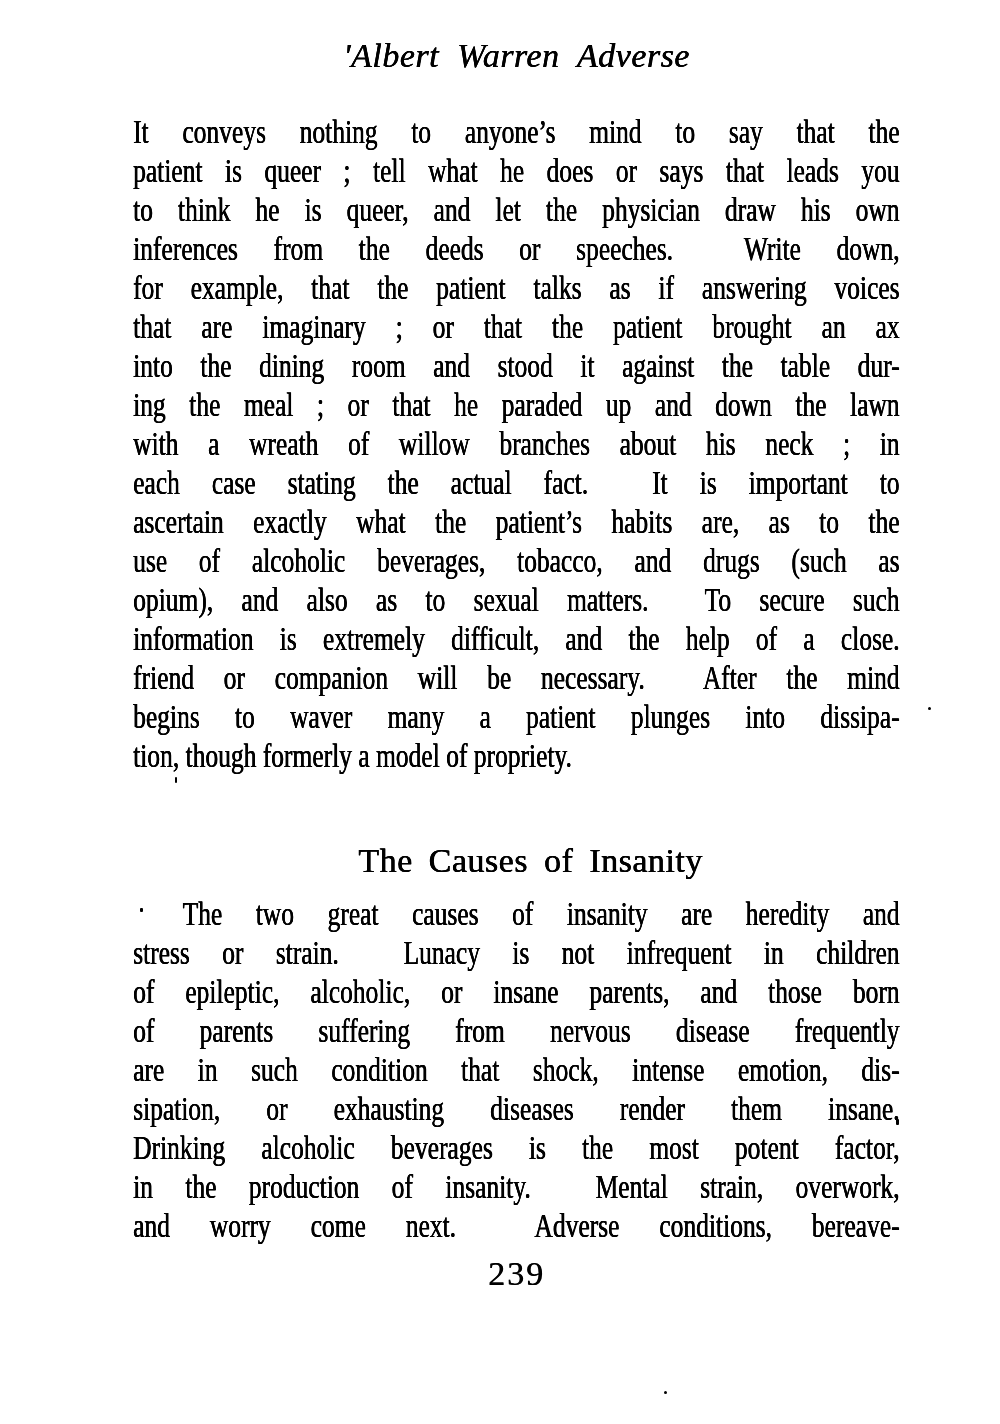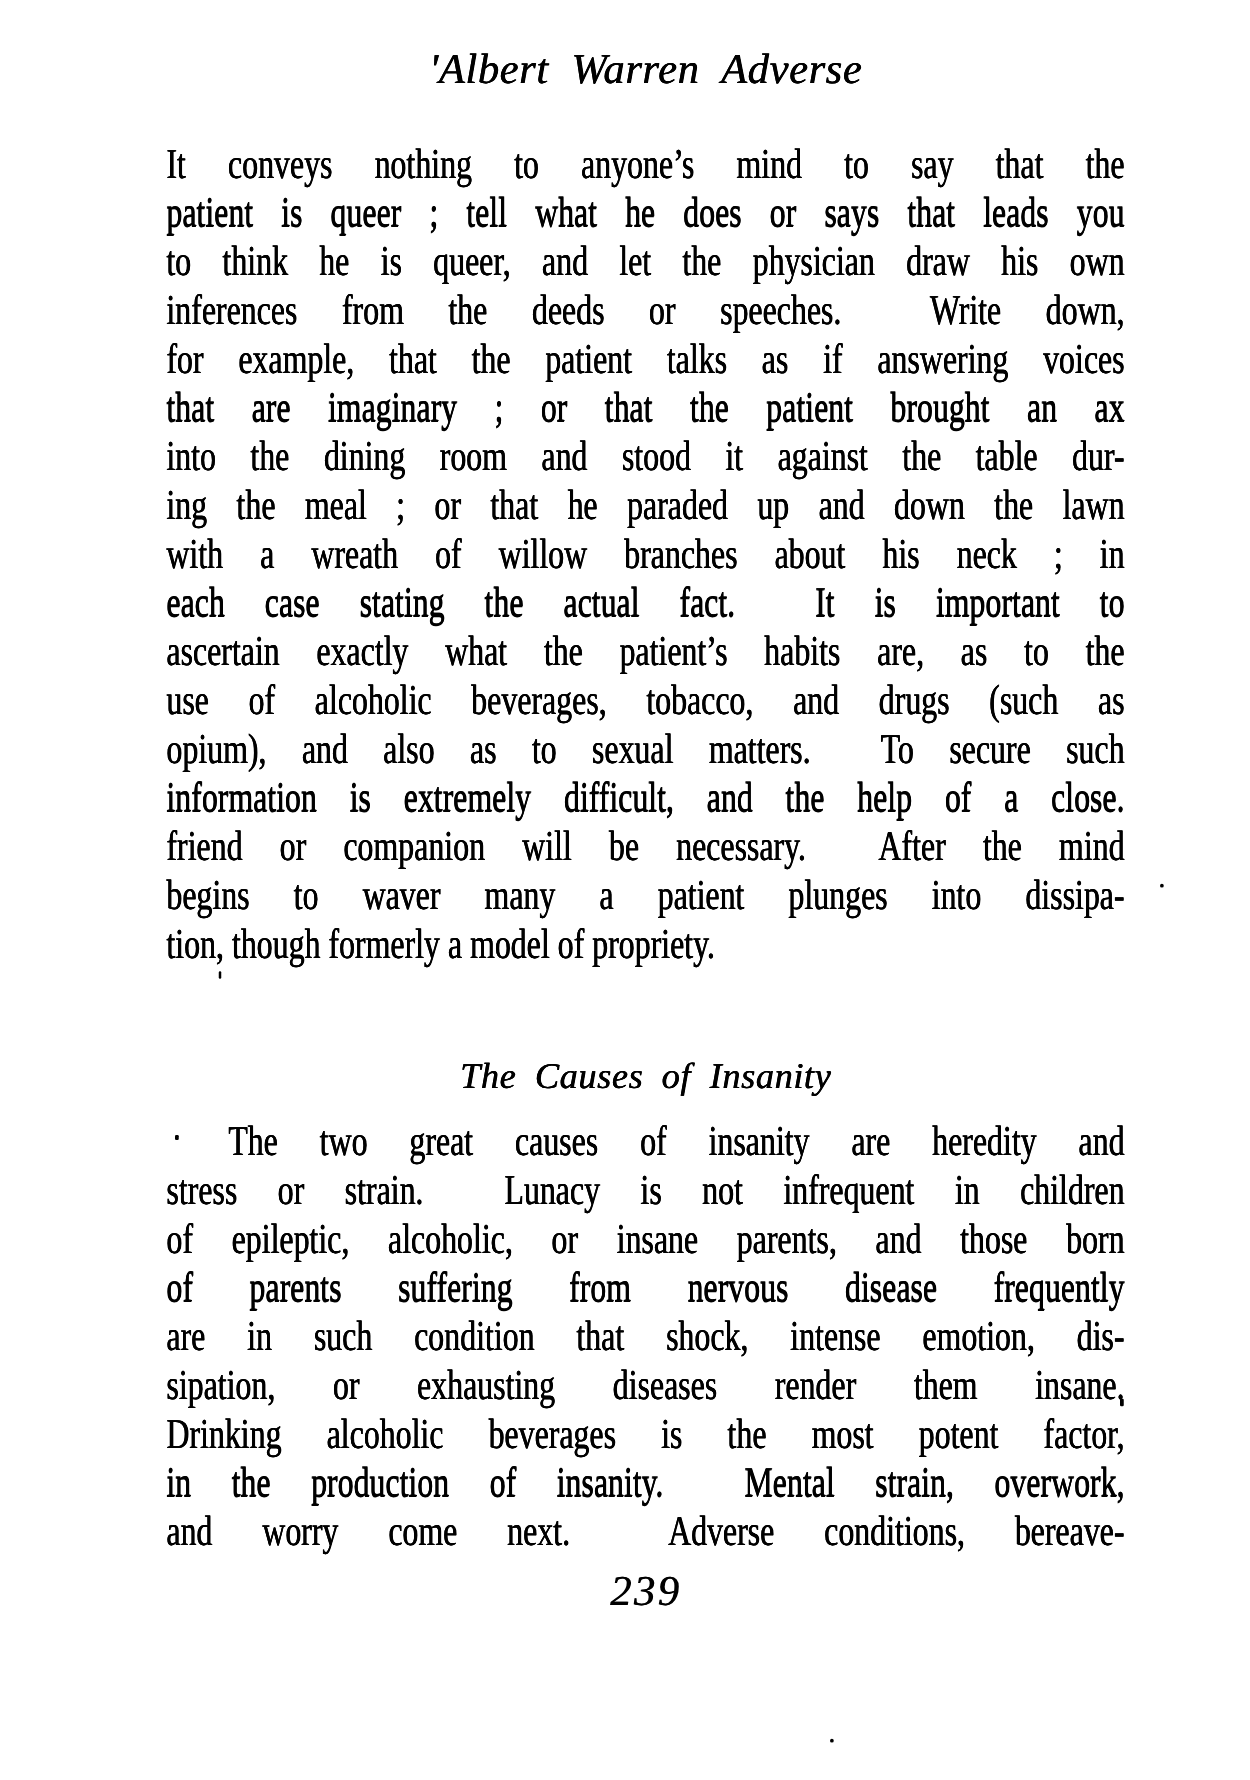--- a/index.html
+++ b/index.html
@@ -48,43 +48,41 @@
     white-space: pre-wrap;
     overflow: visible;
   }
   .para-1 { top: 112px; }
   .para-1 .tline:last-child { text-align-last: left; }
   .para-2 { top: 894px; }
   .para-2 .tline:first-child { text-indent: 66px; }
   
   .section-heading {
     position: absolute;
-    left: 133px;
+    left: 147px;
     top: 841px;
     width: 767px;
     text-align: center;
-    font-style: italic;
-    font-size: 29px;
+    font-size: 34px;
     line-height: 40px;
     word-spacing: 7px;
     letter-spacing: 0.5px;
     text-shadow: 0.4px 0 0 #000, 0 0.3px 0 #000;
   }
   
   .page-number {
     position: absolute;
     left: 133px;
     top: 1254px;
     width: 767px;
     text-align: center;
     font-size: 34px;
     line-height: 40px;
     letter-spacing: 2px;
     text-shadow: 0.5px 0 0 #000;
-    font-style: italic;
   }
   
   .speck {
     position: absolute;
     background: #000;
     border-radius: 50%;
   }
   .speck-tick { border-radius: 1px; }
   .speck-1 { left: 140px; top: 908px;  width: 3px; height: 4px; }
   .speck-2 { left: 928px; top: 707px;  width: 3px; height: 3px; }

